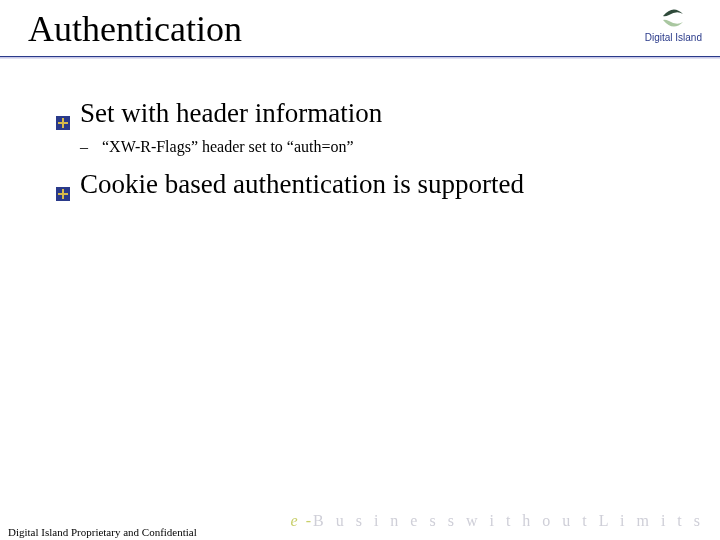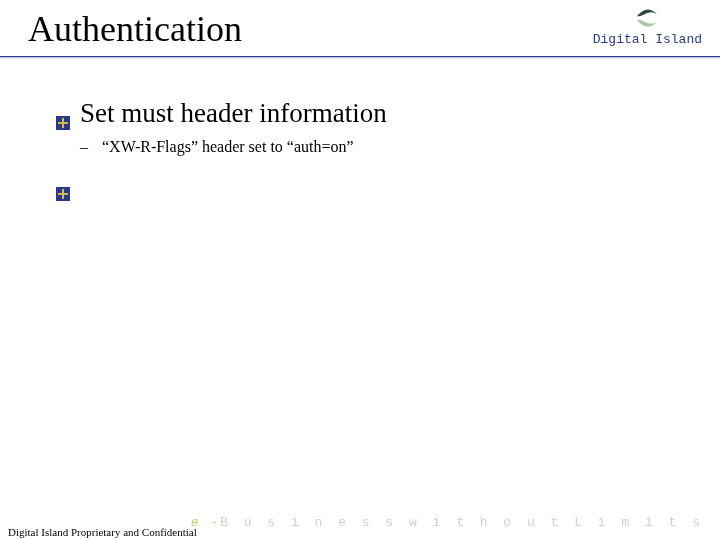--- a/index.html
+++ b/index.html
@@ -35,22 +35,22 @@
     text-align: center;
   }
   .logo-swirl {
     width: 28px;
     height: 24px;
     margin: 0 auto 2px auto;
     position: relative;
   }
   .logo-swirl svg { display: block; }
   .logo-text {
-    font-family: Liberation Mono, monospace;
-    font-size: 13px;
+    font-family: Liberation Sans, sans-serif;
+    font-size: 10px;
     color: #2a3a8a;
     white-space: nowrap;
   }
   .content {
     padding: 38px 40px 0 56px;
     color: #000;
   }
   .l1 {
     font-size: 27px;
     line-height: 1.25;
@@ -82,22 +82,22 @@
     position: absolute;
     left: 8px;
     bottom: 2px;
     font-size: 11px;
     font-family: "Times New Roman", Times, serif;
   }
   .footer-tagline {
     position: absolute;
     right: 16px;
     bottom: 10px;
-    font-family: Liberation Mono, monospace;
-    font-size: 13px;
+    font-family: Liberation Serif, serif;
+    font-size: 16px;
     letter-spacing: 4px;
     color: #cfcfd8;
     white-space: nowrap;
     margin-top: 43px;
   }
   .footer-tagline .em {
     font-style: italic;
     color: #c8cf6a;
     letter-spacing: 2px;
   }
@@ -127,32 +127,33 @@
 <div class="content">
 
   <div class="l1">
     <span class="bullet-icon">
       <svg viewBox="0 0 14 14" width="14" height="14">
         <rect x="0" y="0" width="14" height="14" fill="#2a3a8a"></rect>
         <rect x="6" y="2" width="2" height="10" fill="#d7b94a"></rect>
         <rect x="2" y="6" width="10" height="2" fill="#d7b94a"></rect>
       </svg>
     </span>
-    <span>Set must header information</span>
+    <span>Set with header information</span>
   </div>
   <div class="l2">“XW-R-Flags” header set to “auth=on”</div>
 
   <div class="l1">
     <span class="bullet-icon">
       <svg viewBox="0 0 14 14" width="14" height="14">
         <rect x="0" y="0" width="14" height="14" fill="#2a3a8a"></rect>
         <rect x="6" y="2" width="2" height="10" fill="#d7b94a"></rect>
         <rect x="2" y="6" width="10" height="2" fill="#d7b94a"></rect>
       </svg>
     </span>
+    <span>Cookie based authentication is supported</span>
   </div>
 
 
 </div>
 
 <div class="footer-confidential">Digital Island Proprietary and Confidential</div>
 
 <div class="footer-tagline">
   <span class="em">e -</span><span>B u s i n e s s   w i t h o u t   L i m i t s</span>
 </div>

